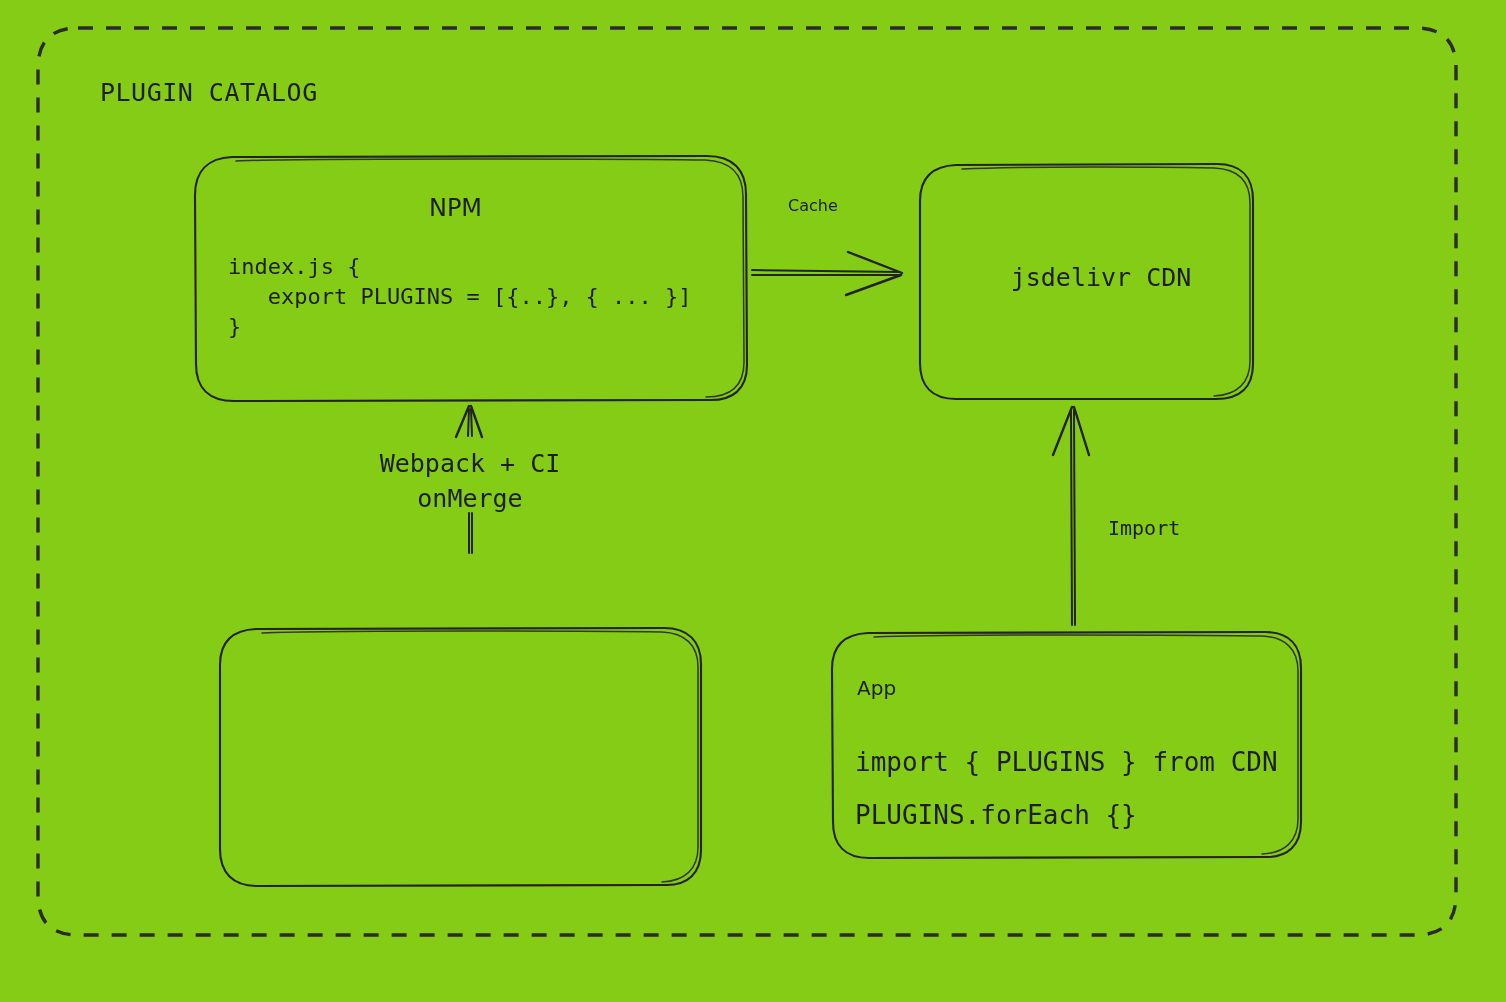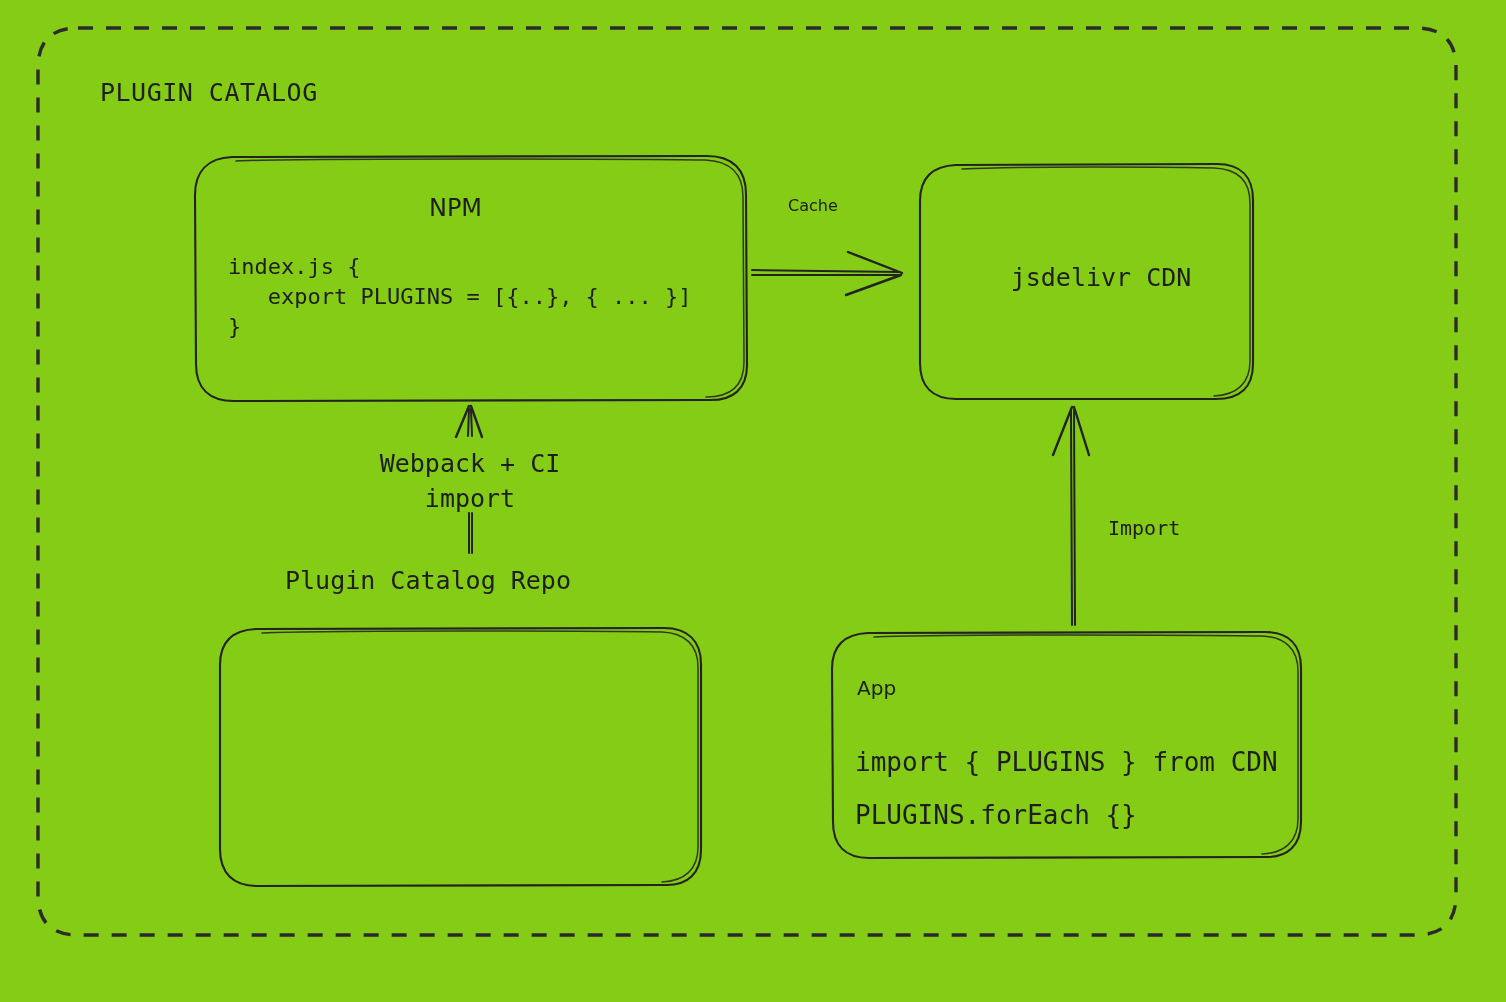--- a/index.html
+++ b/index.html
@@ -213,23 +213,22 @@
 
   <div class="txt mono npm-code">index.js {
    export PLUGINS = [{..}, { ... }]
 }</div>
 
   <div class="txt mono cdn-title">jsdelivr CDN</div>
 
   <div class="txt sans cache-label">Cache</div>
 
   <div class="txt mono webpack-label">Webpack + CI
-import</div>
-
-  <div class="txt mono repo-label">Plugin Catalog Repo</div>
+onMerge</div>
+
 
 
   <div class="txt sans app-title">App</div>
 
   <div class="txt mono app-code">import { PLUGINS } from CDN
 PLUGINS.forEach {}</div>
 
   <div class="txt mono import-label">Import</div>
 
 </div>

